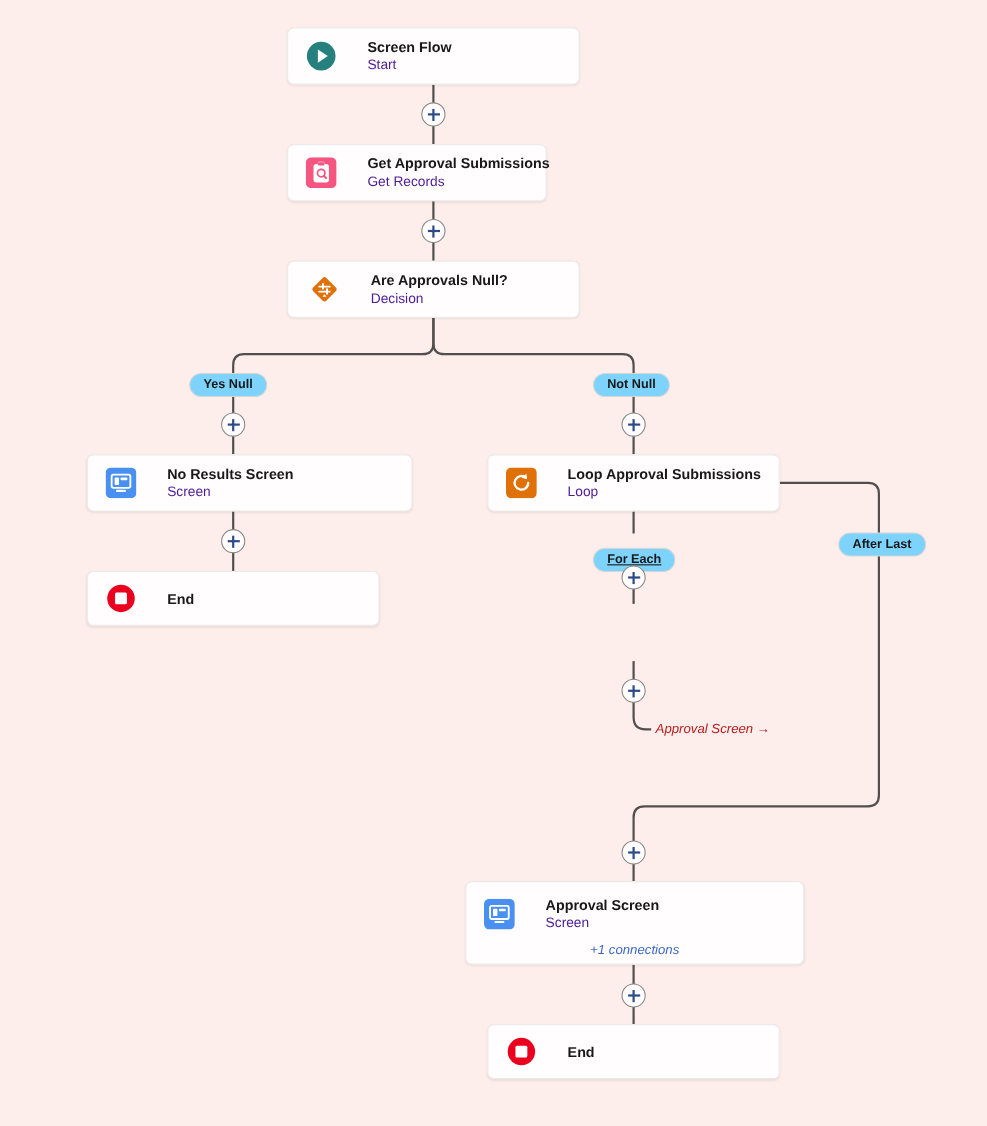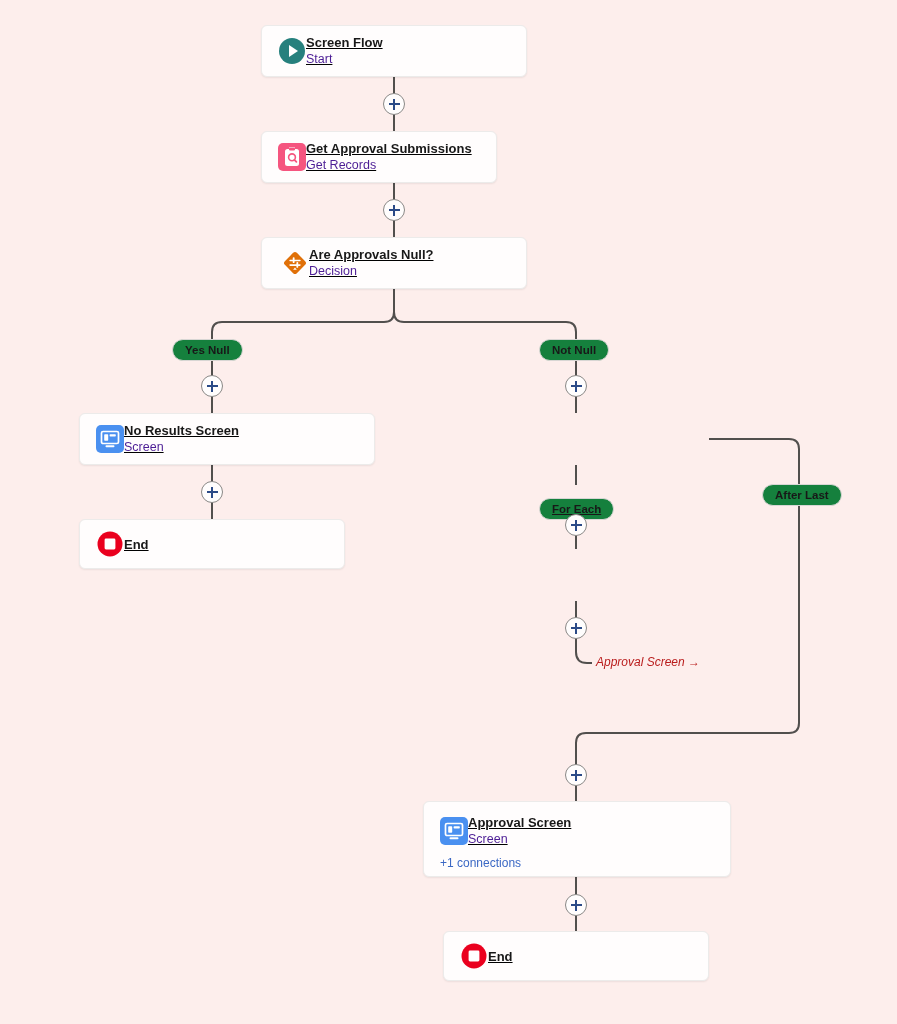--- a/index.html
+++ b/index.html
@@ -43,22 +43,21 @@
     box-sizing: border-box;
     box-shadow: 0 1px 2px rgba(0,0,0,0.07);
     display: flex;
     flex-direction: column;
     justify-content: center;
     padding: 0 16px;
   }
   .node-row {
     display: flex;
     align-items: center;
-    gap: 0;
-    text-decoration: underline;
+    gap: 28px;
   }
   .node-text {
     display: flex;
     flex-direction: column;
     gap: 2px;
     min-width: 0;
   }
   .node-title {
     font-size: 13px;
     font-weight: bold;
@@ -67,41 +66,43 @@
     white-space: nowrap;
   }
   .node-subtitle {
     font-size: 12.5px;
     color: #4c1d95;
     line-height: 15px;
     white-space: nowrap;
   }
   .node-connections {
     font-size: 12px;
+    font-style: italic;
     color: #3b68c4;
     margin-top: 9px;
     white-space: nowrap;
+    text-align: center;
   }
 
   
   .icon {
     width: 28px;
     height: 28px;
     flex: 0 0 28px;
     display: flex;
     align-items: center;
     justify-content: center;
   }
   .icon svg { display: block; }
 
   
   .pill {
     position: absolute;
     height: 22px;
-    background: #15803d;
+    background: #7dd3fc;
     border: 1px solid #d8d6d4;
     border-radius: 12px;
     display: flex;
     align-items: center;
     padding: 0 12px;
     font-size: 11.5px;
     font-weight: bold;
     color: #181818;
     white-space: nowrap;
     box-sizing: border-box;
@@ -264,20 +265,35 @@
           <circle cx="14" cy="14" r="12.5" fill="#ea001e"></circle>
           <rect x="8.6" y="8.6" width="10.8" height="10.8" rx="1.4" fill="#ffffff"></rect>
         </svg>
       </span>
       <span class="node-text">
         <span class="node-title">End</span>
       </span>
     </div>
   </div>
 
+  <div class="node" style="left:443px; top:413px; width:266px; height:52px;">
+    <div class="node-row">
+      <span class="icon">
+        <svg width="28" height="28" viewBox="0 0 28 28">
+          <rect x="0" y="0" width="28" height="28" rx="5" fill="#e07008"></rect>
+          <path d="M20.2 14 a6.2 6.2 0 1 1 -2.1 -4.7" fill="none" stroke="#ffffff" stroke-width="2.1" stroke-linecap="round"></path>
+          <path d="M18.5 5.6 L19.1 10.4 L14.4 9.6 Z" fill="#ffffff"></path>
+        </svg>
+      </span>
+      <span class="node-text">
+        <span class="node-title">Loop Approval Submissions</span>
+        <span class="node-subtitle">Loop</span>
+      </span>
+    </div>
+  </div>
 
   <div class="pill" style="left:539px; top:498px;text-decoration:underline;">
     <span>For Each</span>
   </div>
   <div class="pill" style="left:762px; top:484px;">
     <span>After Last</span>
   </div>
 
 
   <div class="goto-link" style="left:596px; top:655px;">

